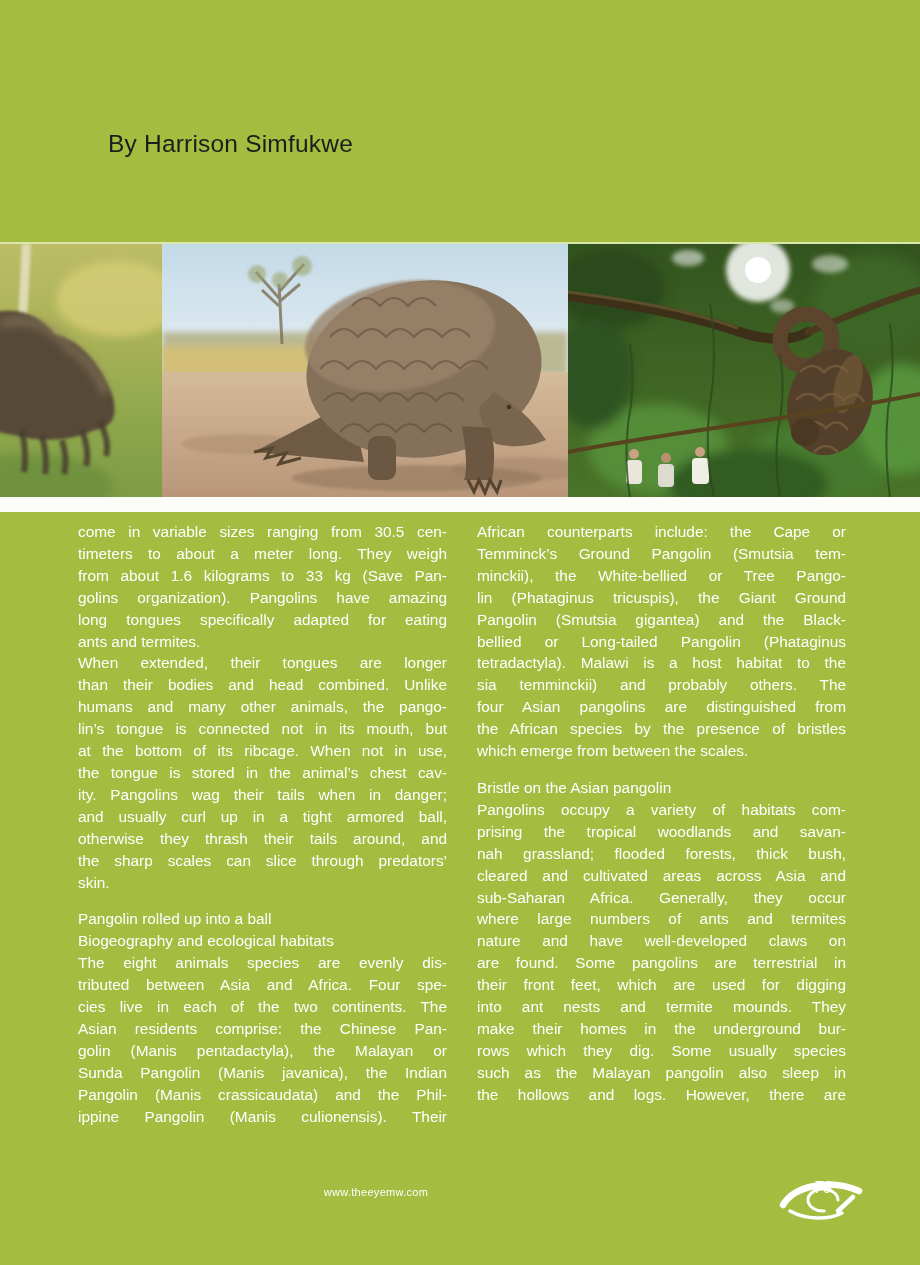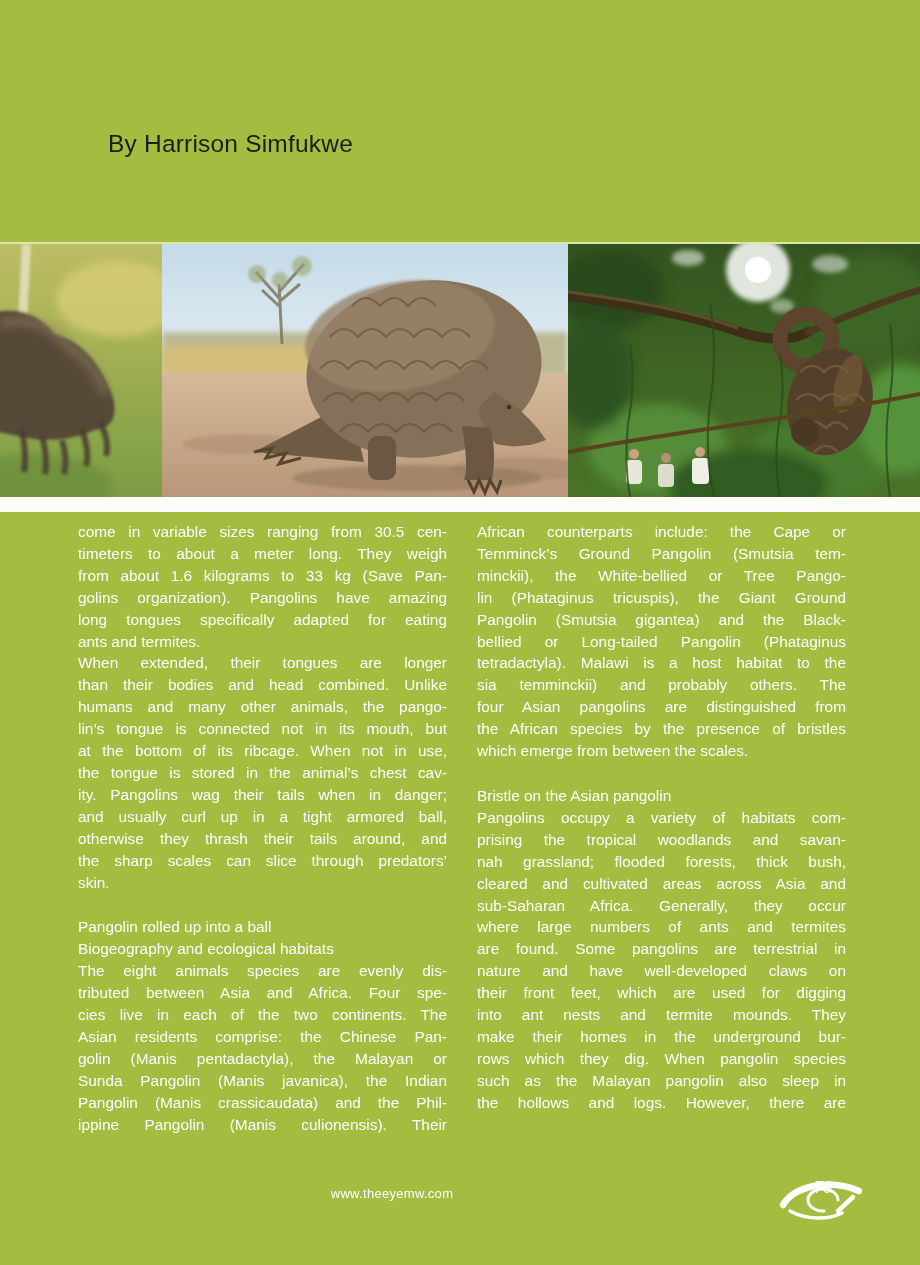--- a/index.html
+++ b/index.html
@@ -22,24 +22,24 @@
     position:absolute;left:0;top:497px;width:920px;height:15px;
     background:#fcfcf9;
   }
   .columns{
     position:absolute;left:78px;top:521px;width:768px;
     display:flex;gap:30px;
   }
   .col{width:369px;color:#ffffff;font-size:15.4px;line-height:21.9px;}
   .line{text-align:justify;text-align-last:justify;}
   .line.flush{text-align:center;text-align-last:left;}
-  .para.gap{margin-top:23px;}
+  .para.gap{margin-top:15px;}
   .footer-url{
-    position:absolute;left:16px;top:1186px;width:752px;
-    text-align:center;color:#ffffff;font-size:13px;letter-spacing:0.3px;
+    position:absolute;left:0;top:1186px;width:752px;
+    text-align:center;color:#ffffff;font-size:11px;letter-spacing:0.3px;
   }
   .eye-logo{
     position:absolute;left:778px;top:1176px;width:90px;height:48px;
   }
   .eye-logo .num{
     position:absolute;left:30px;top:2px;width:30px;text-align:center;
     color:#ffffff;font-size:16.5px;font-style:italic;
   }
 </style>
 </head>
@@ -241,26 +241,26 @@
       <div class="para gap">
         <div class="line flush">Bristle on the Asian pangolin</div>
       </div>
       <div class="para">
         <div class="line">Pangolins occupy a variety of habitats com-</div>
         <div class="line">prising the tropical woodlands and savan-</div>
         <div class="line">nah grassland; flooded forests, thick bush,</div>
         <div class="line">cleared and cultivated areas across Asia and</div>
         <div class="line">sub-Saharan Africa. Generally, they occur</div>
         <div class="line">where large numbers of ants and termites</div>
+        <div class="line">nature and have well-developed claws on</div>
         <div class="line">are found. Some pangolins are terrestrial in</div>
-        <div class="line">nature and have well-developed claws on</div>
         <div class="line">their front feet, which are used for digging</div>
         <div class="line">into ant nests and termite mounds. They</div>
         <div class="line">make their homes in the underground bur-</div>
-        <div class="line">rows which they dig. When pangolin species</div>
+        <div class="line">rows which they dig. Some usually species</div>
         <div class="line">such as the Malayan pangolin also sleep in</div>
         <div class="line">the hollows and logs. However, there are</div>
       </div>
     </div>
 </div>
 
 <div class="footer-url">www.theeyemw.com</div>
 
 <div class="eye-logo">
   <svg width="90" height="48" viewBox="0 0 90 48">

